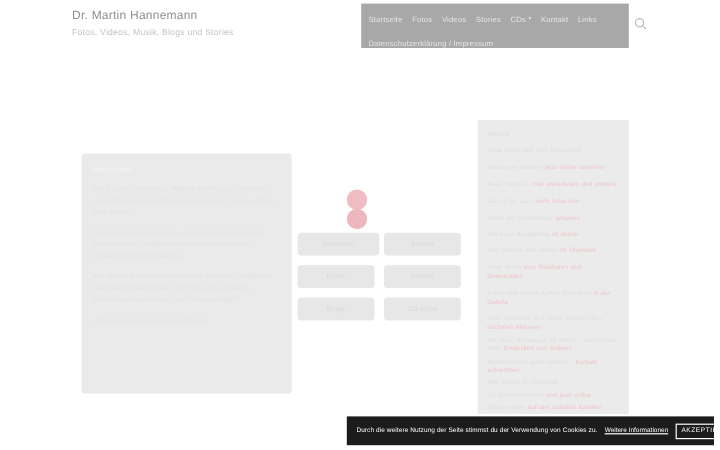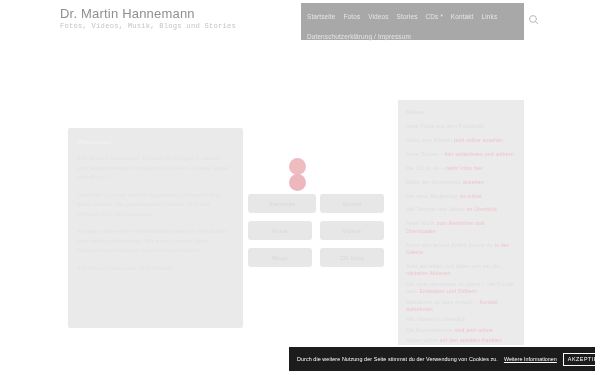--- a/index.html
+++ b/index.html
@@ -23,34 +23,33 @@
     width: 600px;
     height: 48px;
   }
 
   #brand {
     position: absolute;
     left: 60px;
     top: 8px;
   }
   #brand-title {
-    font-size: 13px;
+    font-size: 10px;
     color: #8f8f8f;
     letter-spacing: .2px;
     line-height: 11px;
     white-space: nowrap;
   }
   #brand-tagline {
     font-size: 7.2px;
     color: #c4c4c4;
     letter-spacing: .2px;
     line-height: 11px;
     margin-top: 2px;
     white-space: nowrap;
-    font-family: Liberation Mono, monospace;
   }
 
   
   #main-nav {
     position: absolute;
     left: 301px;
     top: 3px;
     width: 223px;
     height: 37px;
     background: #a8a8a8;

